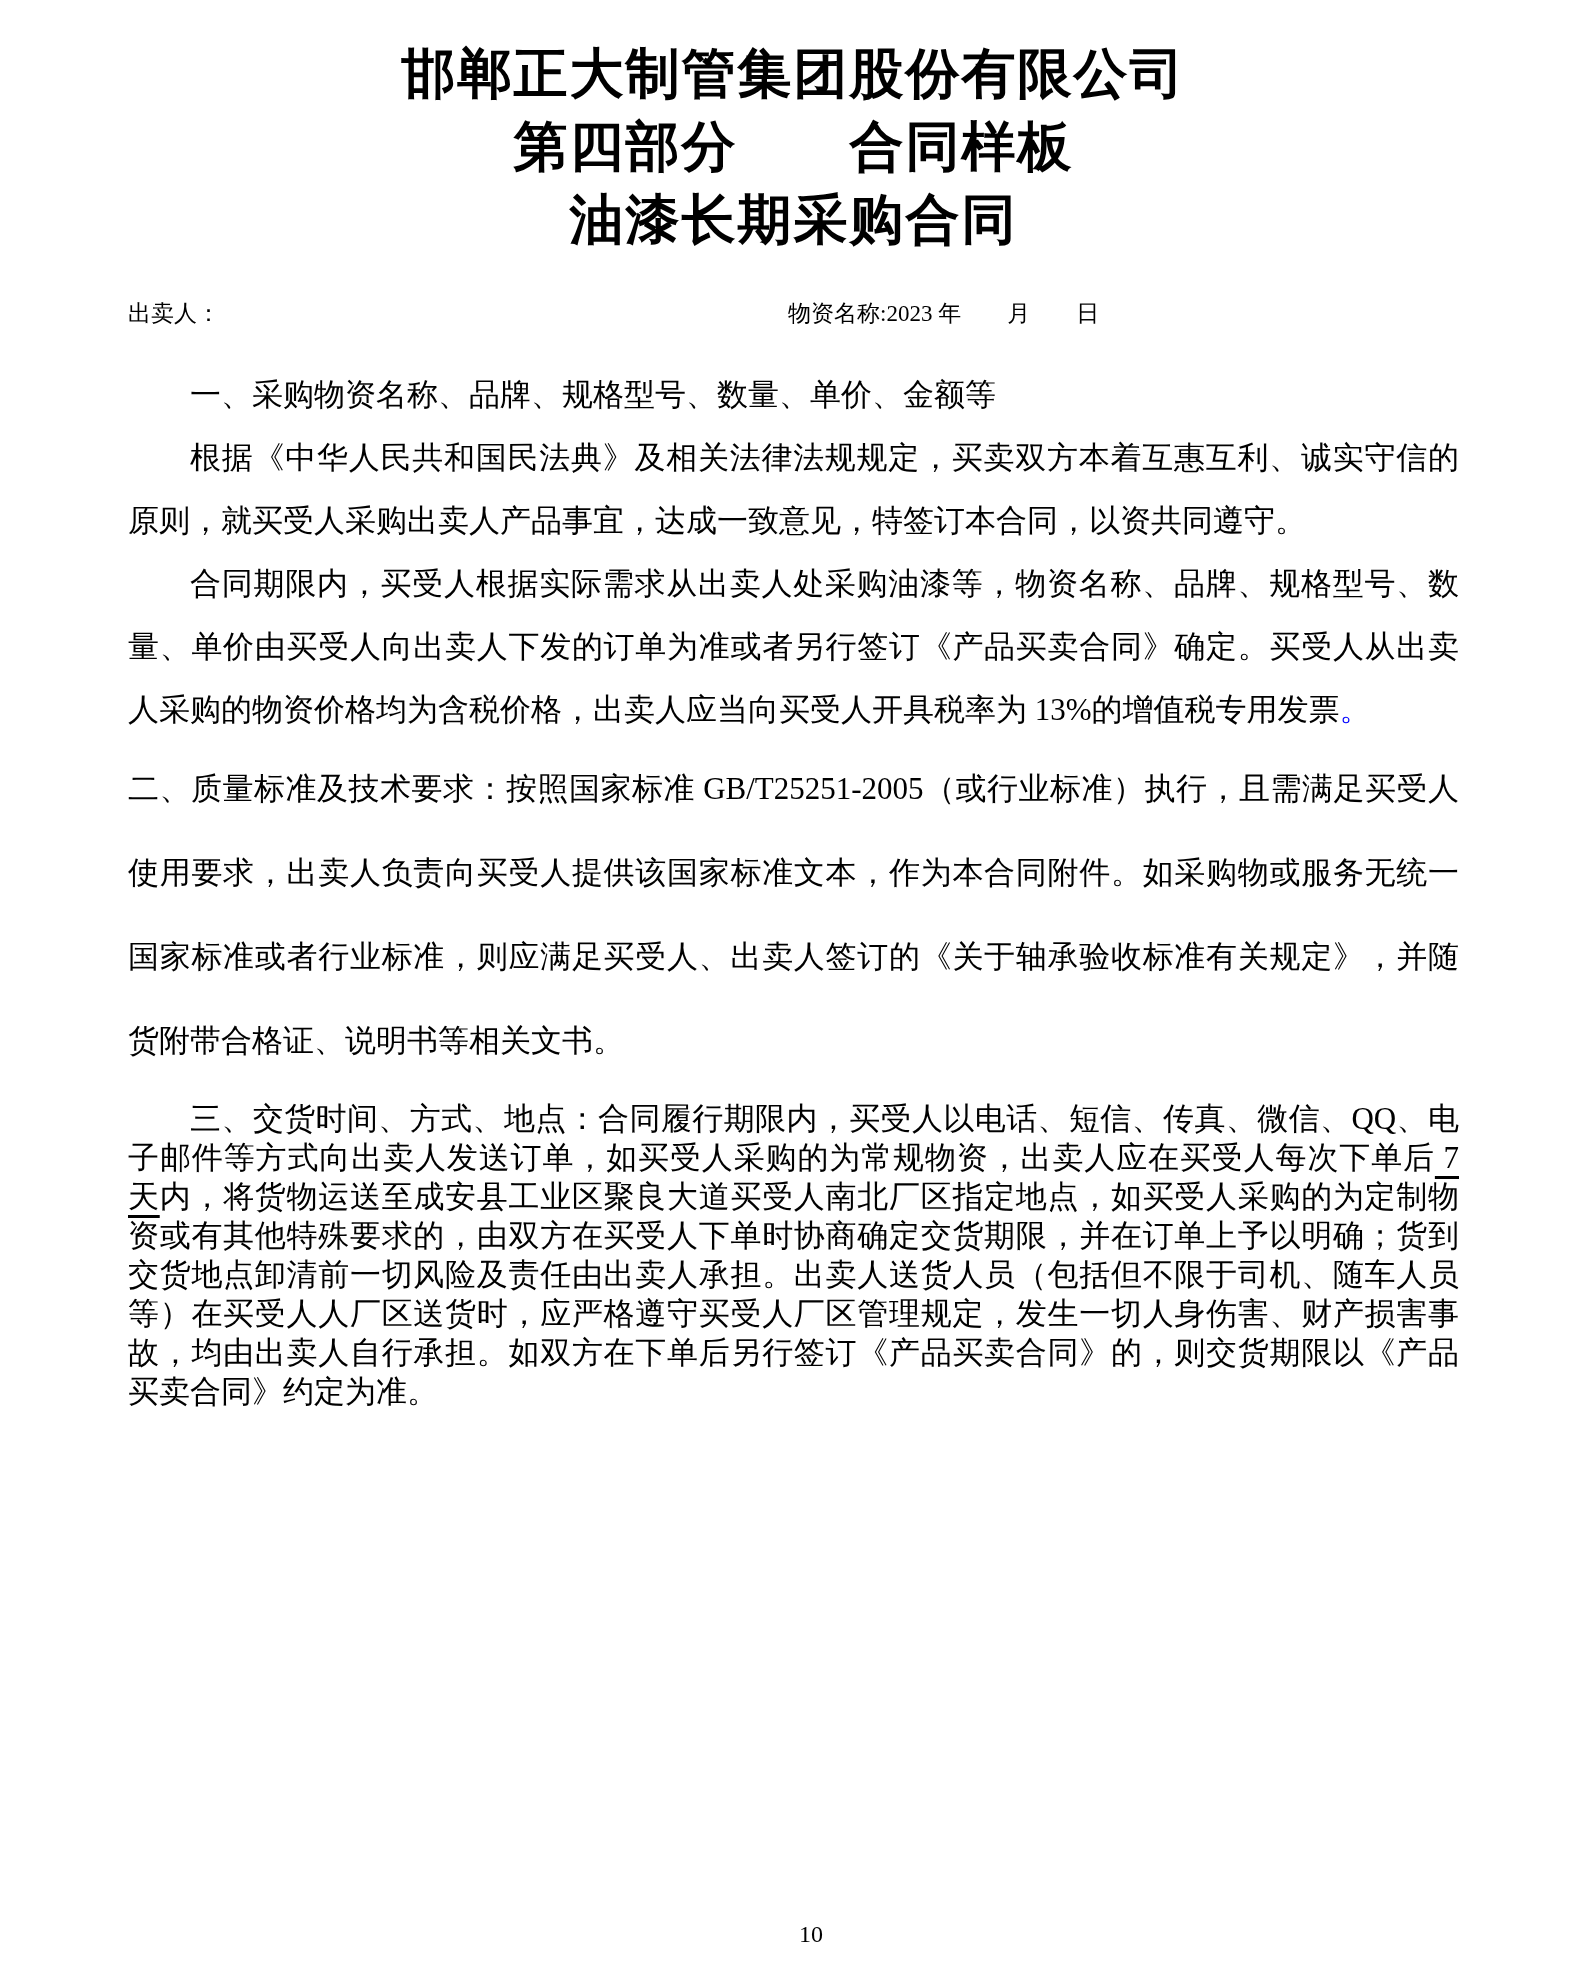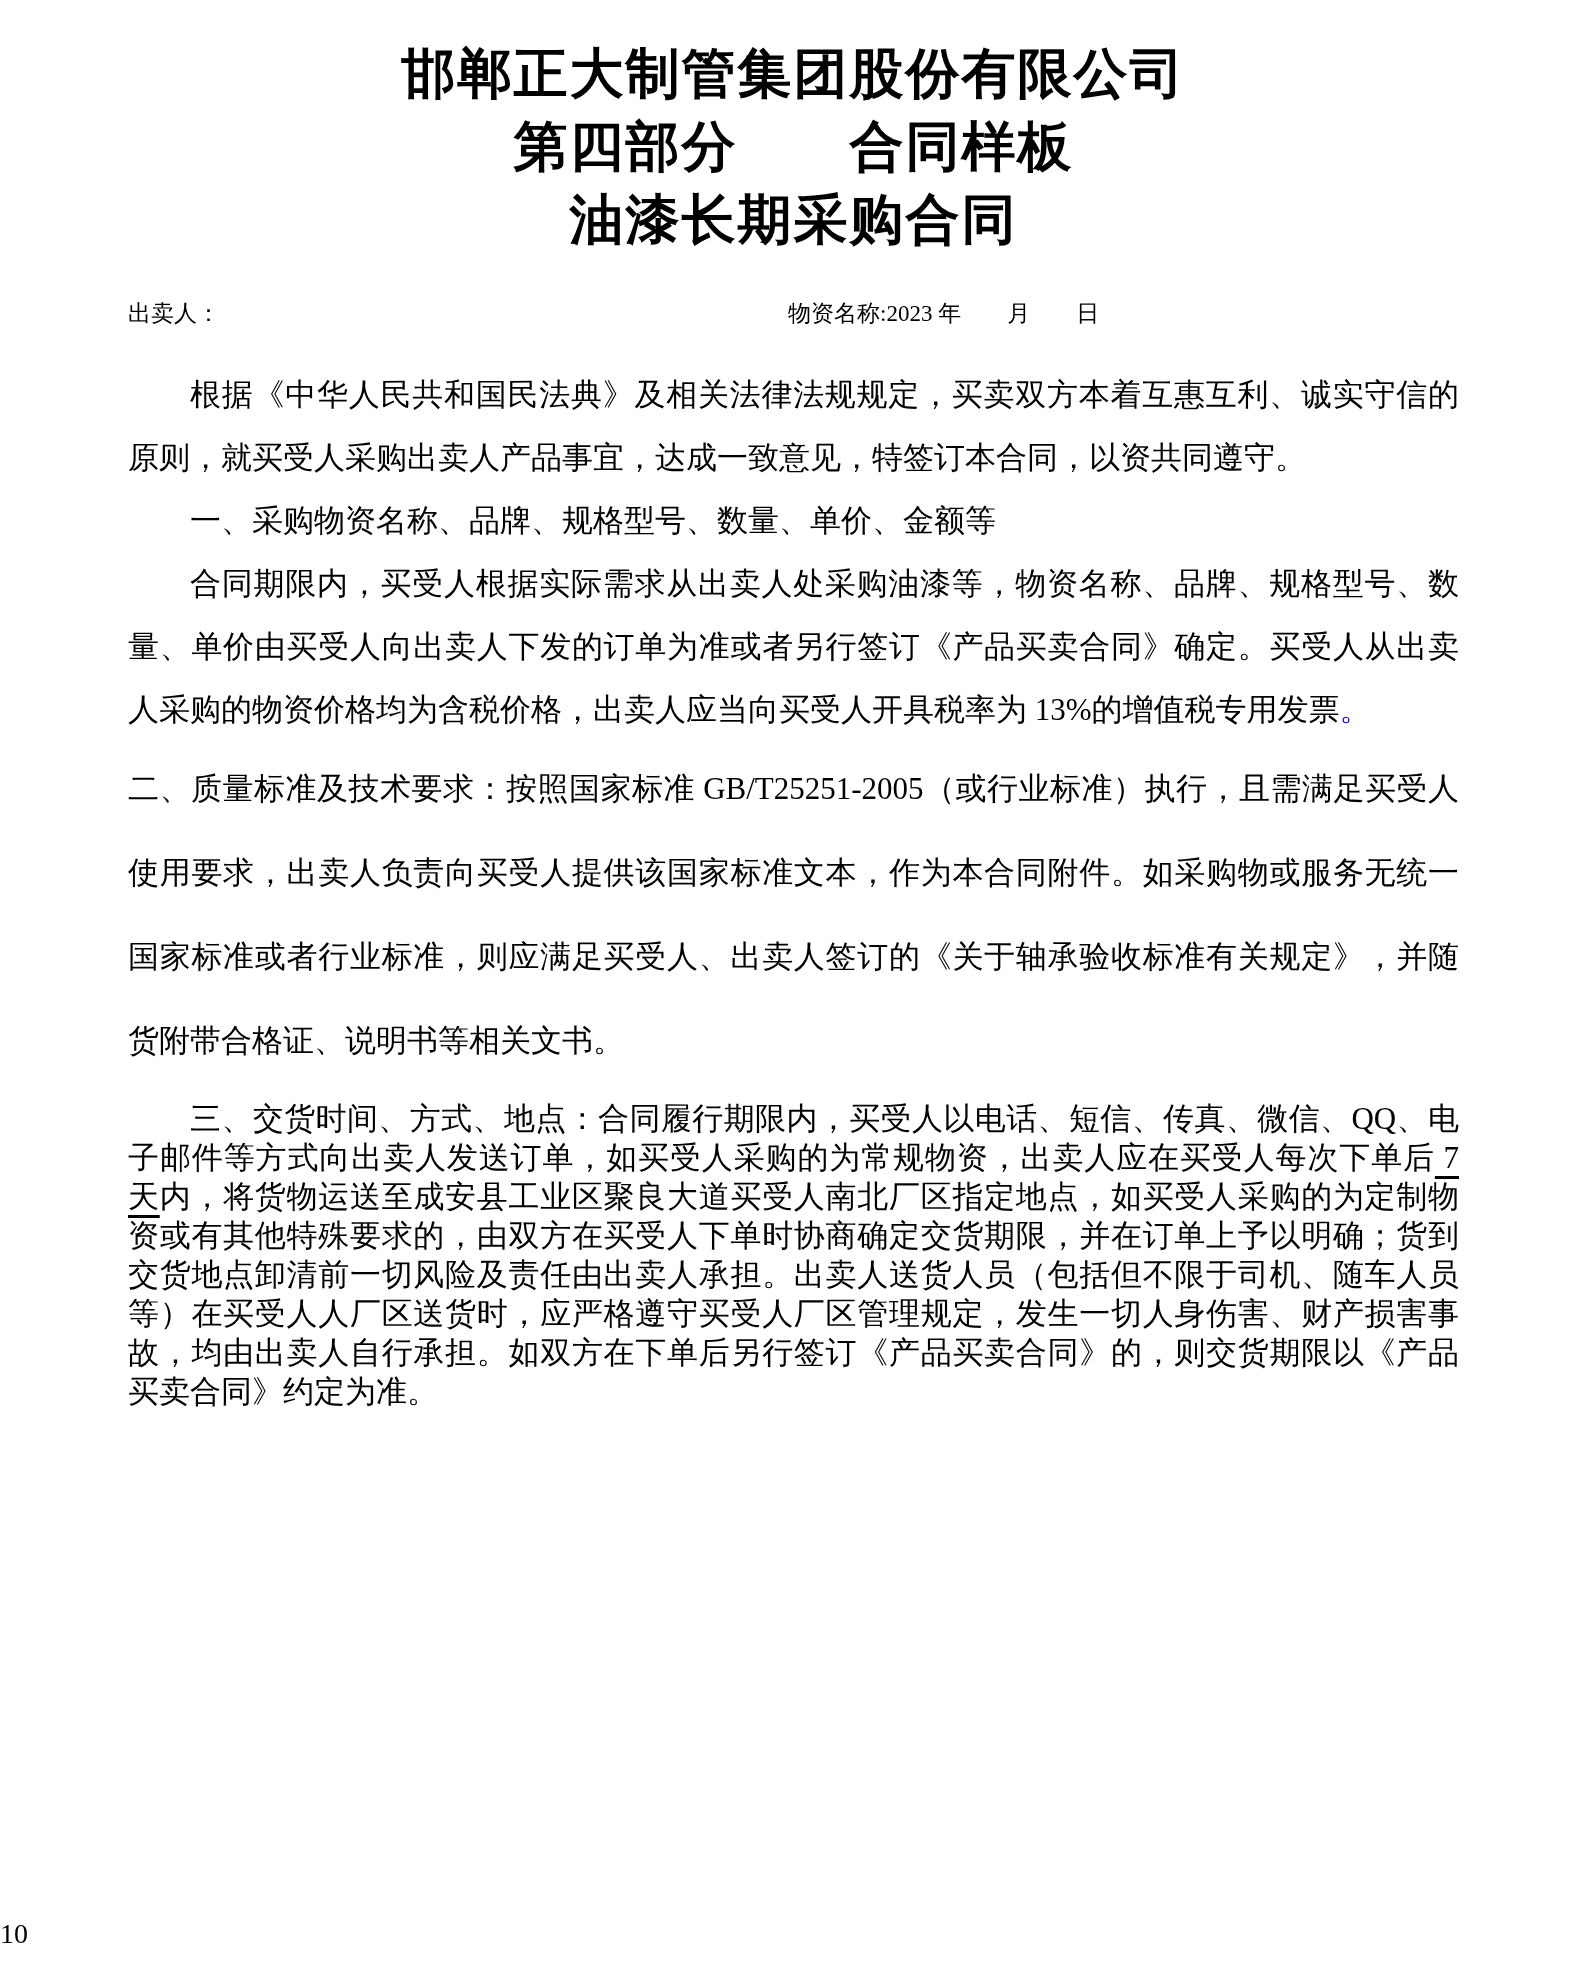--- a/index.html
+++ b/index.html
@@ -50,22 +50,24 @@
   .lh63 { line-height: 63px; }
   .lh84 { line-height: 84px; margin-top: 6px; }
   .lh62 { line-height: 39px; margin-top: 16px; }
   .blue-period { color: #0000ff; }
   .u7days { text-decoration: underline; text-underline-offset: 8px; }
   .page-number {
     position: absolute;
     bottom: 38px;
     left: 0;
     width: 100%;
-    font-size: 28px;
+    text-align: center;
+    font-size: 24px;
     line-height: 30px;
+    padding-left: 35px;
   }
 </style>
 </head>
 <body>
 
 <div class="page">
   <div class="content">
 
     <div class="title-block">
       <div class="title-line">邯郸正大制管集团股份有限公司</div>
@@ -74,22 +76,22 @@
     </div>
 
     <div class="header-block">
       <div class="header-row">
         <span class="hdr-left">出卖人：</span>
         <span class="hdr-right">物资名称:2023 年　　月　　日</span>
       </div>
     </div>
 
     <div class="body-block">
+      <p class="para indent lh63">一、采购物资名称、品牌、规格型号、数量、单价、金额等</p>
       <p class="para indent lh63">根据《中华人民共和国民法典》及相关法律法规规定，买卖双方本着互惠互利、诚实守信的原则，就买受人采购出卖人产品事宜，达成一致意见，特签订本合同，以资共同遵守。</p>
-      <p class="para indent lh63">一、采购物资名称、品牌、规格型号、数量、单价、金额等</p>
       <p class="para indent lh63"><span>合同期限内，买受人根据实际需求从出卖人处采购油漆等，物资名称、品牌、规格型号、数量、单价由买受人向出卖人下发的订单为准或者另行签订《产品买卖合同》确定。买受人从出卖人采购的物资价格均为含税价格，出卖人应当向买受人开具税率为 13%的增值税专用发票</span><span class="blue-period">。</span></p>
       <p class="para lh84">二、质量标准及技术要求：按照国家标准 GB/T25251-2005（或行业标准）执行，且需满足买受人使用要求，出卖人负责向买受人提供该国家标准文本，作为本合同附件。如采购物或服务无统一国家标准或者行业标准，则应满足买受人、出卖人签订的《关于轴承验收标准有关规定》，并随货附带合格证、说明书等相关文书。</p>
       <p class="para indent lh62"><span>三、交货时间、方式、地点：合同履行期限内，买受人以电话、短信、传真、微信、QQ、电子邮件等方式向出卖人发送订单，如买受人采购的为常规物资，出卖人应在买受人每次下单后</span><span class="u7days"> 7 天</span><span>内，将货物运送至成安县工业区聚良大道买受人南北厂区指定地点，如买受人采购的为定制物资或有其他特殊要求的，由双方在买受人下单时协商确定交货期限，并在订单上予以明确；货到交货地点卸清前一切风险及责任由出卖人承担。出卖人送货人员（包括但不限于司机、随车人员等）在买受人人厂区送货时，应严格遵守买受人厂区管理规定，发生一切人身伤害、财产损害事故，均由出卖人自行承担。如双方在下单后另行签订《产品买卖合同》的，则交货期限以《产品买卖合同》约定为准。</span></p>
     </div>
 
   </div>
 
   <div class="page-number">10</div>
 </div>
 

